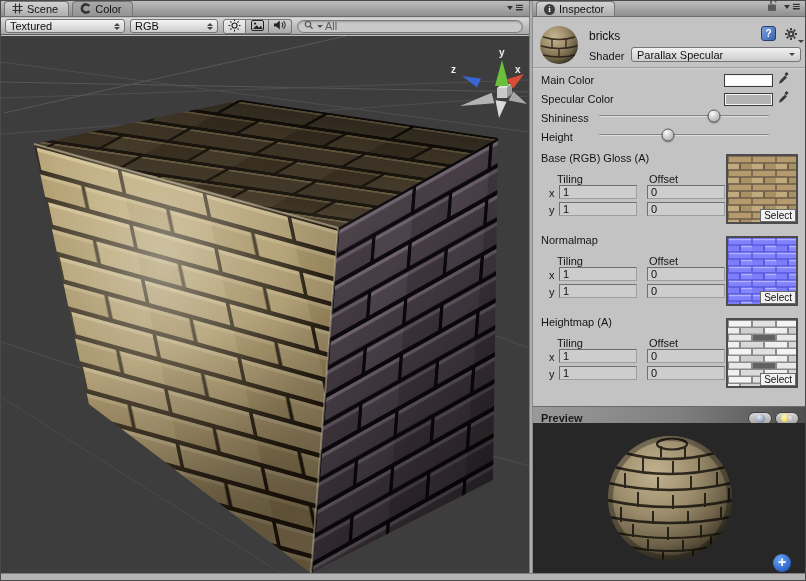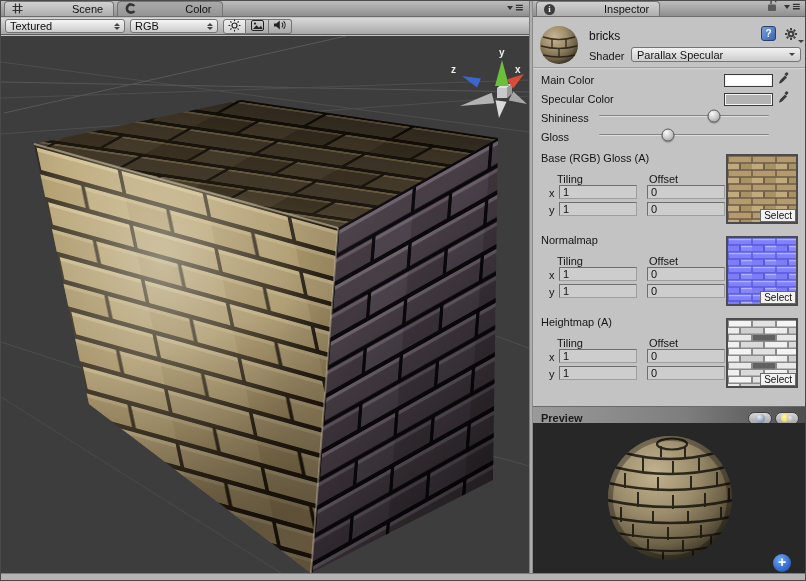--- a/index.html
+++ b/index.html
@@ -13,21 +13,21 @@
     border-left:1px solid #7c7c7c;border-right:1px solid #8b8b8b;}
   .insp-pane{position:absolute;left:532px;top:0;width:274px;height:572px;background:#c3c3c3;}
   .bottom-strip{position:absolute;left:0;top:572px;width:806px;height:9px;background:#b4b4b4;border-top:1px solid #7d7d7d;}
   
   .tabstrip{position:absolute;left:0;top:0;right:0;height:16px;
     background:linear-gradient(#bdbdbd,#8f8f8f);border-bottom:1px solid #6d6d6d;display:flex;align-items:flex-end;}
   .tab{height:15px;display:flex;align-items:center;gap:4px;padding:0 10px 0 7px;
     border:1px solid #757575;border-bottom:none;border-radius:4px 4px 0 0;margin-left:3px;}
   .tab.active{background:linear-gradient(#d2d2d2,#aeaeae);}
   .tab.inactive{background:linear-gradient(#a9a9a9,#949494);}
-  .tab .tlabel{font-size:11px;color:#111;margin-left:45px;}
+  .tab .tlabel{font-size:11px;color:#111;}
   .pane-menu{margin-left:auto;display:flex;align-items:center;gap:2px;padding:0 5px 3px 0;}
   .tri-down{width:0;height:0;border-left:3.5px solid transparent;border-right:3.5px solid transparent;border-top:4px solid #333;}
   .menu-lines{font-family:"DejaVu Sans",sans-serif;font-size:11px;font-weight:bold;color:#333;line-height:10px;}
   
   .toolbar{position:absolute;left:0;top:17px;width:100%;height:17px;
     background:linear-gradient(#d8d8d8,#a8a8a8);border-bottom:1px solid #5d5d5d;
     display:flex;align-items:center;padding:0 4px;gap:5px;}
   .dd{height:14px;display:flex;align-items:center;justify-content:space-between;
     background:linear-gradient(#f4f4f4,#cdcdcd);border:1px solid #747474;border-radius:3px;padding:0 4px;}
   .dd .ddlabel{color:#111;}
@@ -166,20 +166,28 @@
                 <path d="M2,9 L5.5,5.2 8,7.8 10,5.8 11.5,9 z" fill="#222"></path>
               </svg></span>
         </div>
         <div class="tbtn last">
           <span><svg width="14" height="12">
                 <path d="M1,4.5 h2.3 L6.8,1.5 v9 L3.3,7.5 H1 z" fill="#222"></path>
                 <path d="M8.8,3.6 a3.3,3.3 0 0 1 0,4.8 M10.6,2.1 a5.8,5.8 0 0 1 0,7.8" fill="none" stroke="#222" stroke-width="1.1"></path>
               </svg></span>
         </div>
       </div>
+      <div class="searchbox">
+        <span><svg width="11" height="10">
+              <circle cx="4" cy="4.2" r="2.7" fill="none" stroke="#555" stroke-width="1.2"></circle>
+              <line x1="6.1" y1="6.3" x2="8.6" y2="8.8" stroke="#555" stroke-width="1.3"></line>
+            </svg></span>
+        <span class="tri-down-s" style="border-top-color:#555"></span>
+        <span class="stext">All</span>
+      </div>
     </div>
 
     <div class="viewport">
       <svg width="528" height="537" viewBox="0 0 528 537">
         <defs>
           <pattern id="pbLit" width="88" height="56" patternUnits="userSpaceOnUse" patternTransform="matrix(0.965,0.267,0.207,0.978,33,108)">
             <rect width="88" height="56" fill="#191209"></rect>
             <rect x="2" y="3" width="84" height="23" fill="#b4a175"></rect>
             <rect x="-42" y="31" width="84" height="23" fill="#aa9668"></rect>
             <rect x="46" y="31" width="84" height="23" fill="#b8a577"></rect>
@@ -355,21 +363,21 @@
             <path d="M2,12.5 c0,0 0.5,-2.5 1.5,-3.5 l4.5,-4.5 2,2 -4.5,4.5 c-1,1 -3.5,1.5 -3.5,1.5 z" fill="#3a3a3a"></path>
             <path d="M7.5,3.2 l1.7,-1.9 c0.6,-0.6 2.7,1.3 2.1,2 L9.5,5.2 z" fill="#3a3a3a"></path>
           </svg></span>
 
       <div class="prop-label" style="top:94px">Shininess</div>
       <div class="slider" style="top:90px">
         <div class="slider-track"></div>
         <div class="slider-knob" style="left: 67%;"></div>
       </div>
 
-      <div class="prop-label" style="top:113px">Gloss</div>
+      <div class="prop-label" style="top:113px">Height</div>
       <div class="slider" style="top:109px">
         <div class="slider-track"></div>
         <div class="slider-knob" style="left: 41%;"></div>
       </div>
 
       <div class="tex-section" style="top:134px">
         <div class="sec-title">Base (RGB) Gloss (A)</div>
         <div class="col-head-tiling">Tiling</div>
         <div class="col-head-offset">Offset</div>
         <div class="row-label-x">x</div>

